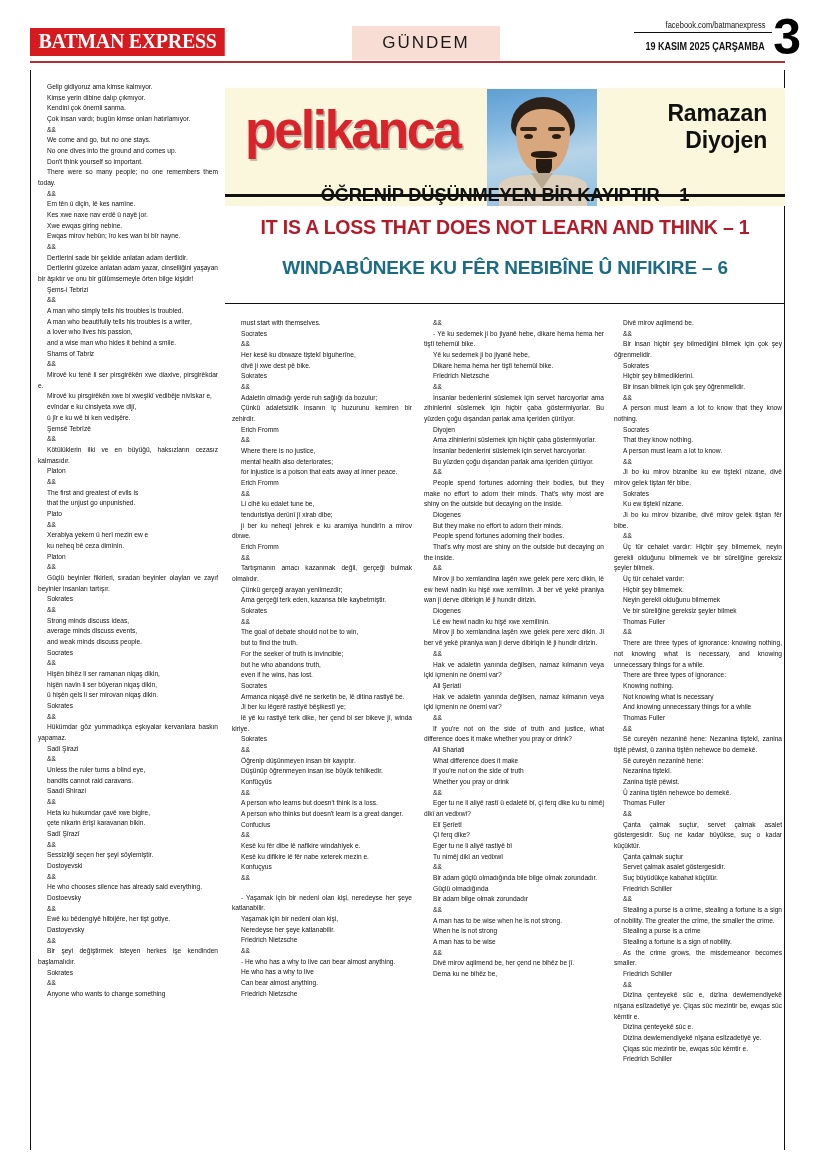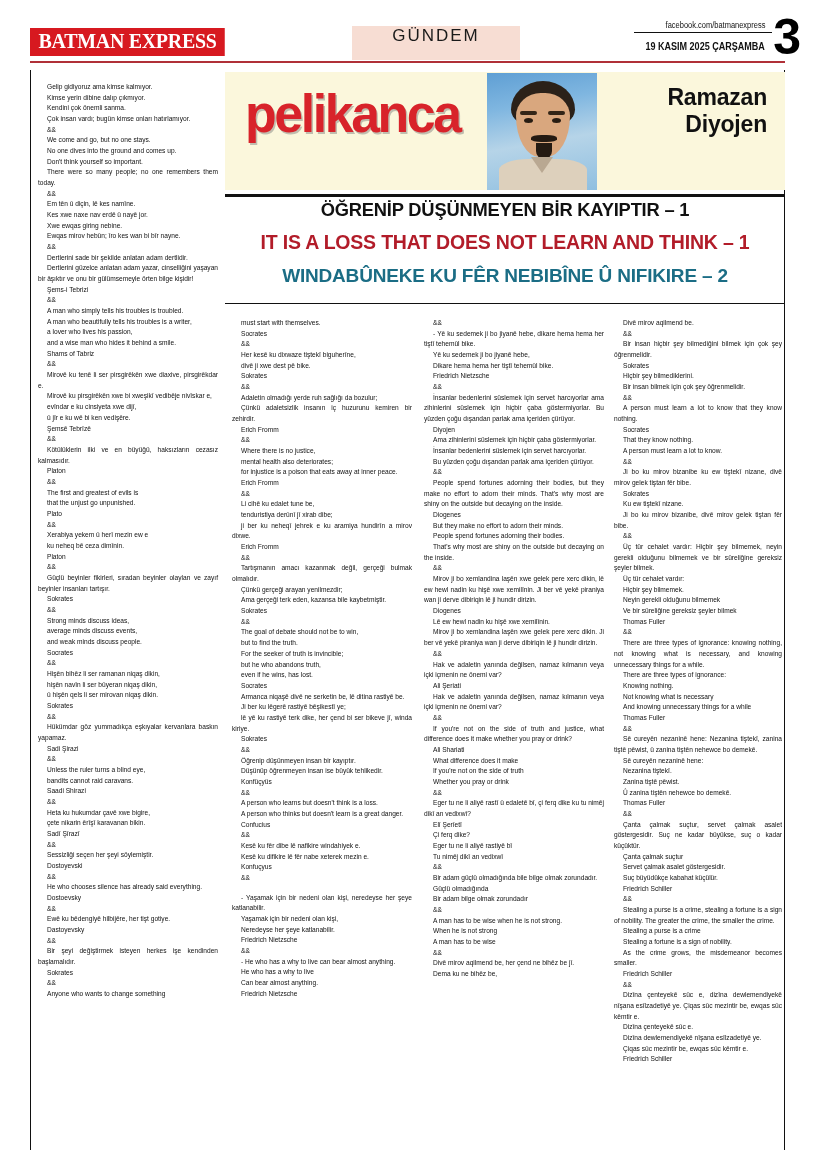--- a/index.html
+++ b/index.html
@@ -43,24 +43,25 @@
     left: 30px;
     top: 61px;
     width: 755px;
     height: 1.5px;
     background: #b03038;
   }
   .gundem {
     position: absolute;
     left: 352px;
     top: 26px;
-    width: 168px;
+    width: 148px;
     height: 34px;
     background: #f7ddd3;
     display: flex;
+    align-items: center;
     justify-content: center;
     font-size: 17px;
     letter-spacing: 2px;
     font-family: "Liberation Sans", sans-serif;
     color: #1a1a1a;
   }
   .fb-line {
     position: absolute;
     right: 50px;
     top: 20px;
@@ -109,21 +110,21 @@
     height: 1080px;
     border-left: 1.5px solid #111;
     border-right: 1.5px solid #111;
     box-sizing: border-box;
   }
 
   
   .banner {
     position: absolute;
     left: 225px;
-    top: 72px;
+    top: 88px;
     width: 560px;
     height: 118px;
     background: #fbf7dc;
   }
   .pelikanca {
     position: absolute;
     left: 20px;
     top: 14px;
     font-family: "Liberation Sans", sans-serif;
     font-weight: bold;
@@ -216,38 +217,38 @@
     top: 194px;
     width: 560px;
     height: 3px;
     background: #111;
   }
 
   
   .headlines {
     position: absolute;
     left: 225px;
-    top: 199px;
+    top: 184px;
     width: 560px;
     text-align: center;
   }
   .hl-tr {
     font-weight: bold;
     font-size: 18.5px;
     color: #111;
     letter-spacing: -0.2px;
     margin-bottom: 10px;
     transform: scaleX(0.99);
   }
   .hl-en {
     font-weight: bold;
     font-size: 19.5px;
     color: #b21c29;
     letter-spacing: -0.2px;
-    margin-bottom: 11px;
+    margin-bottom: 18px;
   }
   .hl-ku {
     font-weight: bold;
     font-size: 19px;
     color: #1b6d85;
     letter-spacing: -0.2px;
   }
   .headline-rule {
     position: absolute;
     left: 225px;
@@ -313,21 +314,21 @@
   <div class="author">
     <div>Ramazan</div>
     <div>Diyojen</div>
   </div>
 </div>
 <div class="banner-rule"></div>
 
 <div class="headlines">
   <div class="hl-tr">ÖĞRENİP DÜŞÜNMEYEN BİR KAYIPTIR – 1</div>
   <div class="hl-en">IT IS A LOSS THAT DOES NOT LEARN AND THINK – 1</div>
-  <div class="hl-ku">WINDABÛNEKE KU FÊR NEBIBÎNE Û NIFIKIRE – 2</div>
+  <div class="hl-ku">WINDABÛNEKE KU FÊR NEBIBÎNE Û NIFIKIRE – 6</div>
 </div>
 <div class="headline-rule"></div>
 
 <div class="col" id="col1">
     <p>Gelip gidiyoruz ama kimse kalmıyor.</p>
     <p>Kimse yerin dibine dalıp çıkmıyor.</p>
     <p>Kendini çok önemli sanma.</p>
     <p>Çok insan vardı; bugün kimse onları hatırlamıyor.</p>
     <p class="sep">&amp;&amp;</p>
     <p>We come and go, but no one stays.</p>

